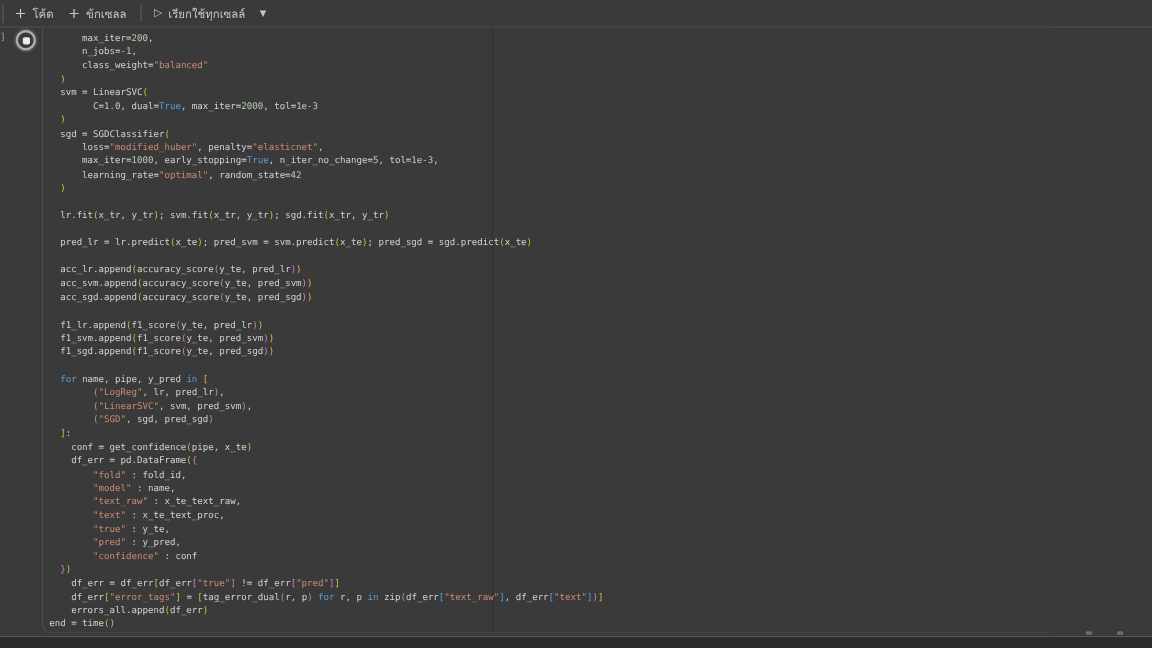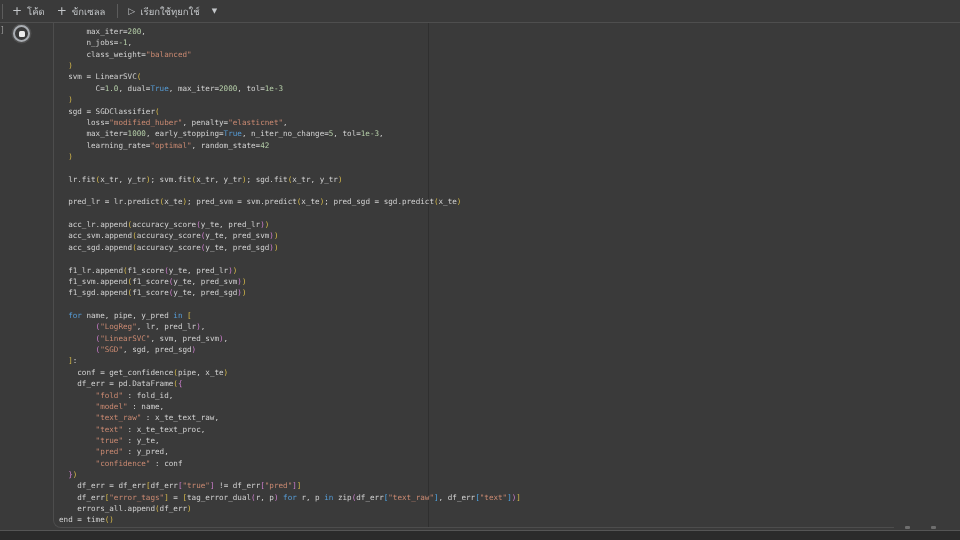--- a/index.html
+++ b/index.html
@@ -24,21 +24,21 @@
     color:#c4c7ca; font-size:9.5px; font-family:inherit;
     padding:0 6px; height:22px;
   }
   .tb-btn:first-of-type { margin-left:6px; }
   .plus-ic { font-family:"DejaVu Sans",sans-serif; font-size:12px; line-height:1; color:#c4c7ca; }
   .play-ic { font-family:"DejaVu Sans",sans-serif; font-size:9px; line-height:1; color:#c4c7ca; }
   .caret-ic { font-family:"DejaVu Sans",sans-serif; font-size:7px; line-height:1; color:#c4c7ca; margin-left:7px; }
   .tb-sep { width:1px; height:14px; background:#5c5c5c; margin:0 4px 0 6px; }
   
   .cell {
-    position:absolute; left:53px; top:23px; width:841px; height:505px;
+    position:absolute; left:35px; top:23px; width:841px; height:505px;
     border-left:1px solid #4d4d4d; border-bottom:1px solid #4d4d4d;
     border-bottom-left-radius:8px; background:#3a3a3a;
   }
   .ruler { position:absolute; left:374px; top:0; width:1px; height:100%; background:#2f2f2f; }
   .gutter-bracket {
     position:absolute; left:0px; top:26px;
     font-family:"DejaVu Sans Mono",monospace; font-size:8px; color:#9a9a9a;
   }
   .run-indicator {
     position:absolute; left:13px; top:25px; width:17px; height:17px;
@@ -84,21 +84,21 @@
 
     <button class="tb-btn">
       <span class="plus-ic">+</span>
       <span>ข้กเซลล</span>
     </button>
 
     <div class="tb-sep"></div>
 
     <button class="tb-btn">
       <span class="play-ic">▷</span>
-      <span>เรียกใช้ทุยกใช์</span>
+      <span>เรียกใช้ทุกเซลล์</span>
       <span class="caret-ic">▼</span>
     </button>
   </div>
   <div class="toolbar-divider"></div>
 
   <div class="gutter-bracket">]</div>
   <div class="run-indicator" title="">
     <div class="stop-square"></div>
   </div>
 

